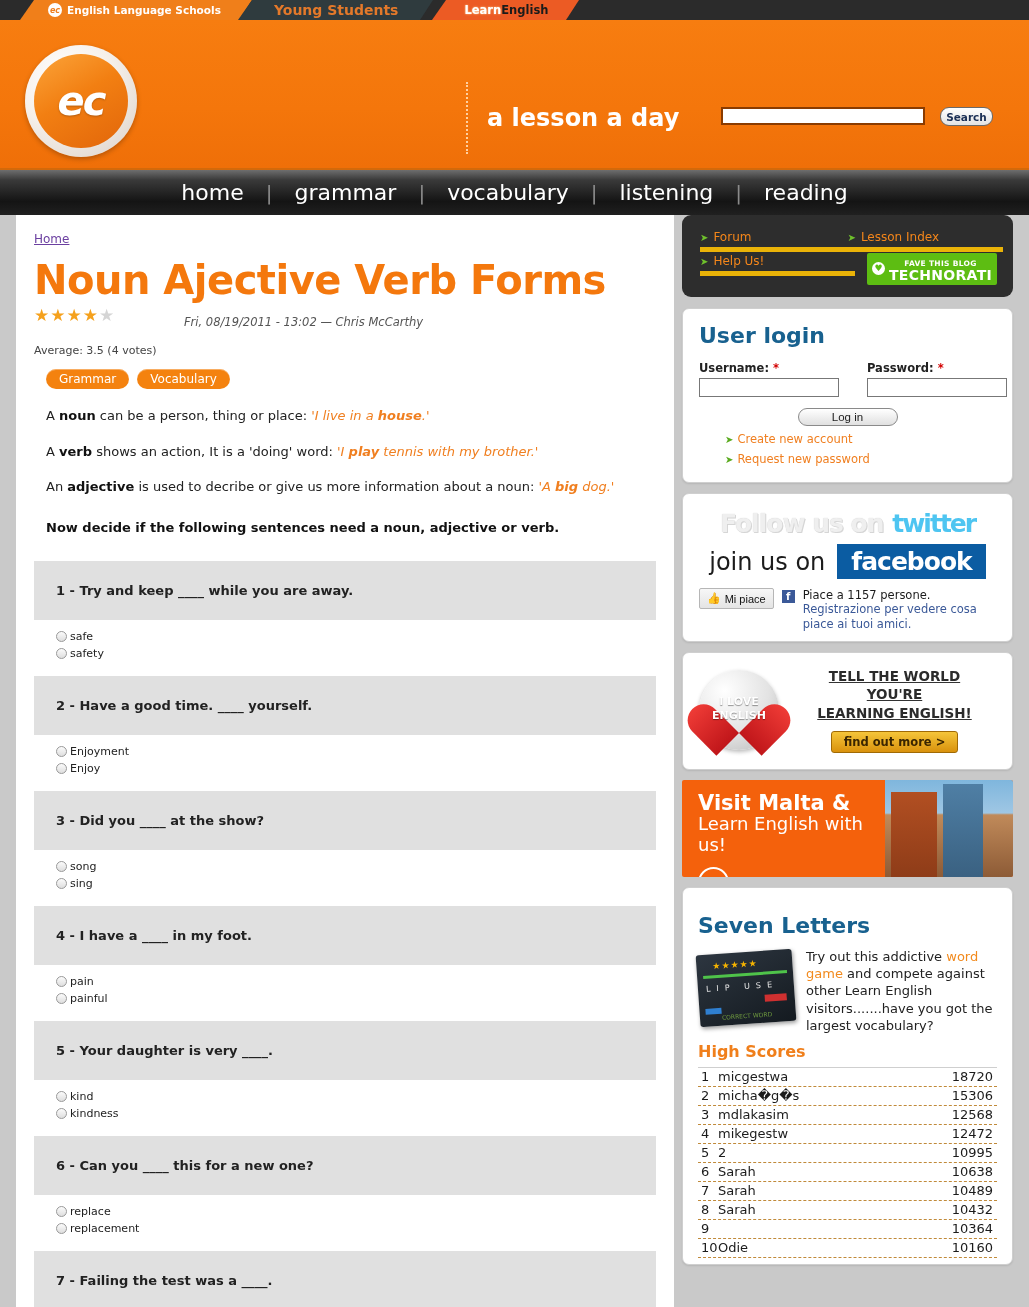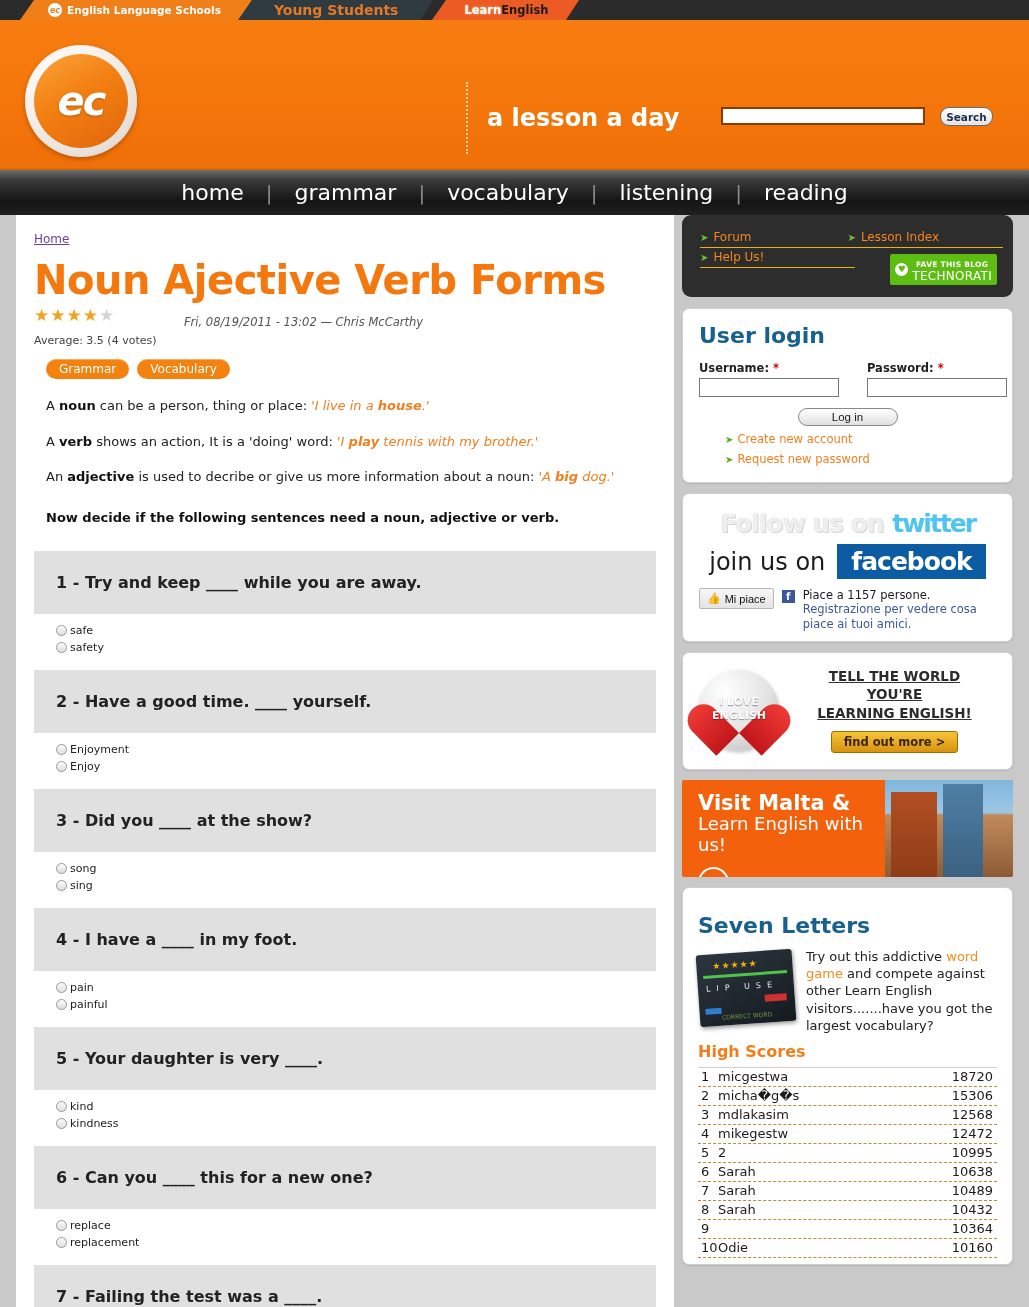--- a/index.html
+++ b/index.html
@@ -80,63 +80,63 @@
 
   h1.title { margin:13px 0 6px 0; font-size:40px; line-height:1.05; color:#f4780d;
              font-weight:bold; letter-spacing:-.5px; }
 
   .meta { display:flex; align-items:flex-start; }
   .rating { width:150px; }
   .stars { font-size:17px; letter-spacing:1px; line-height:1; }
   .stars .on { color:#f5a11d; }
   .stars .half { color:#f5a11d; }
   .stars .off { color:#d5d5d5; }
-  .avg { font-size:11px; color:#444; margin-top:10px; }
+  .avg { font-size:11px; color:#444; margin-top:20px; }
   .posted { font-size:11.5px; color:#555; font-style:italic; padding-top:8px; }
 
   .tags { margin:12px 0 0 12px; display:flex; gap:8px; }
   .tag { background:#f4820f; color:#fff; font-size:12px; padding:3px 13px;
          border-radius:11px; box-shadow:inset 0 1px 0 rgba(255,255,255,.35); }
 
   .para { margin:18px 0 0 12px; font-size:13px; color:#222; line-height:1.35; }
   .para b { color:#111; }
   .ex { color:#f07f20; font-style:italic; }
   .ex b { color:#f07f20; }
   .instr { margin:24px 0 0 12px; font-weight:bold; font-size:13px; color:#111; }
 
   
   .quiz { margin-top:26px; }
   .qblock { margin-bottom:0; }
   .qhead { background:#e0e0e0; padding:22px 0 22px 22px; font-weight:bold;
-           font-size:16px; color:#222; }
+           font-size:13px; color:#222; }
   .qopts { background:#fff; padding:8px 0 14px 22px; }
   .opt { display:flex; align-items:center; gap:3px; font-size:11px; color:#222;
          line-height:17px; }
   .radio { width:11px; height:11px; border-radius:50%; border:1px solid #999;
            background:linear-gradient(180deg,#fbfbfb,#dedede); display:inline-block;
            flex:0 0 auto; cursor:pointer; }
 
   
   .sbox { background:#fff; border:1px solid #cfcfcf; border-radius:7px;
           margin-bottom:10px; box-shadow:0 1px 2px rgba(0,0,0,.10); }
   .darkbox { background:#2d2d2d; border-radius:9px; padding:13px 18px 14px 18px;
              margin-bottom:11px; position:relative; height:82px; }
   .dgrid { display:flex; }
   .dcol { width:50%; }
   .dlink { color:#f4861a; font-size:12px; text-decoration:none; display:block;
-           border-bottom:1px solid #eab308; padding:2px 0 3px 0; width:155px; }
+           border-bottom:5px solid #eab308; padding:2px 0 3px 0; width:155px; }
   .dlink .arr { color:#6fc12c; font-size:10px; margin-right:5px; }
   .techno { position:absolute; right:16px; bottom:12px; background:#5dbd12;
             border-radius:2px; padding:2px 5px; text-align:center; line-height:1.05;
             display:flex; align-items:center; gap:4px; }
   .techno .hdot { width:13px; height:13px; border-radius:50%; background:#fff;
                   display:flex; align-items:center; justify-content:center;
                   color:#5dbd12; font-size:9px; }
   .techno .t1l { color:#fff; font-size:7.5px; font-weight:bold; letter-spacing:.3px; }
-  .techno .t2l { color:#fff; font-size:12px; font-weight:normal; letter-spacing:.3px; }
+  .techno .t2l { color:#fff; font-size:14px; font-weight:bold; letter-spacing:.3px; }
 
   .sbox-inner { padding:14px 16px 16px 16px; }
   h2.sh { margin:0 0 12px 0; color:#18618f; font-size:22px; font-weight:bold; }
   .lblrow { display:flex; gap:28px; }
   .fld { }
   .fld label { font-size:11.5px; font-weight:bold; color:#222; }
   .fld label .req { color:#d30000; }
   .fld input { display:block; width:140px; height:19px; border:1px solid #777;
                margin-top:3px; background:#fff; }
   .loginbtn { display:block; margin:11px auto 0 auto; width:100px; height:18px;

